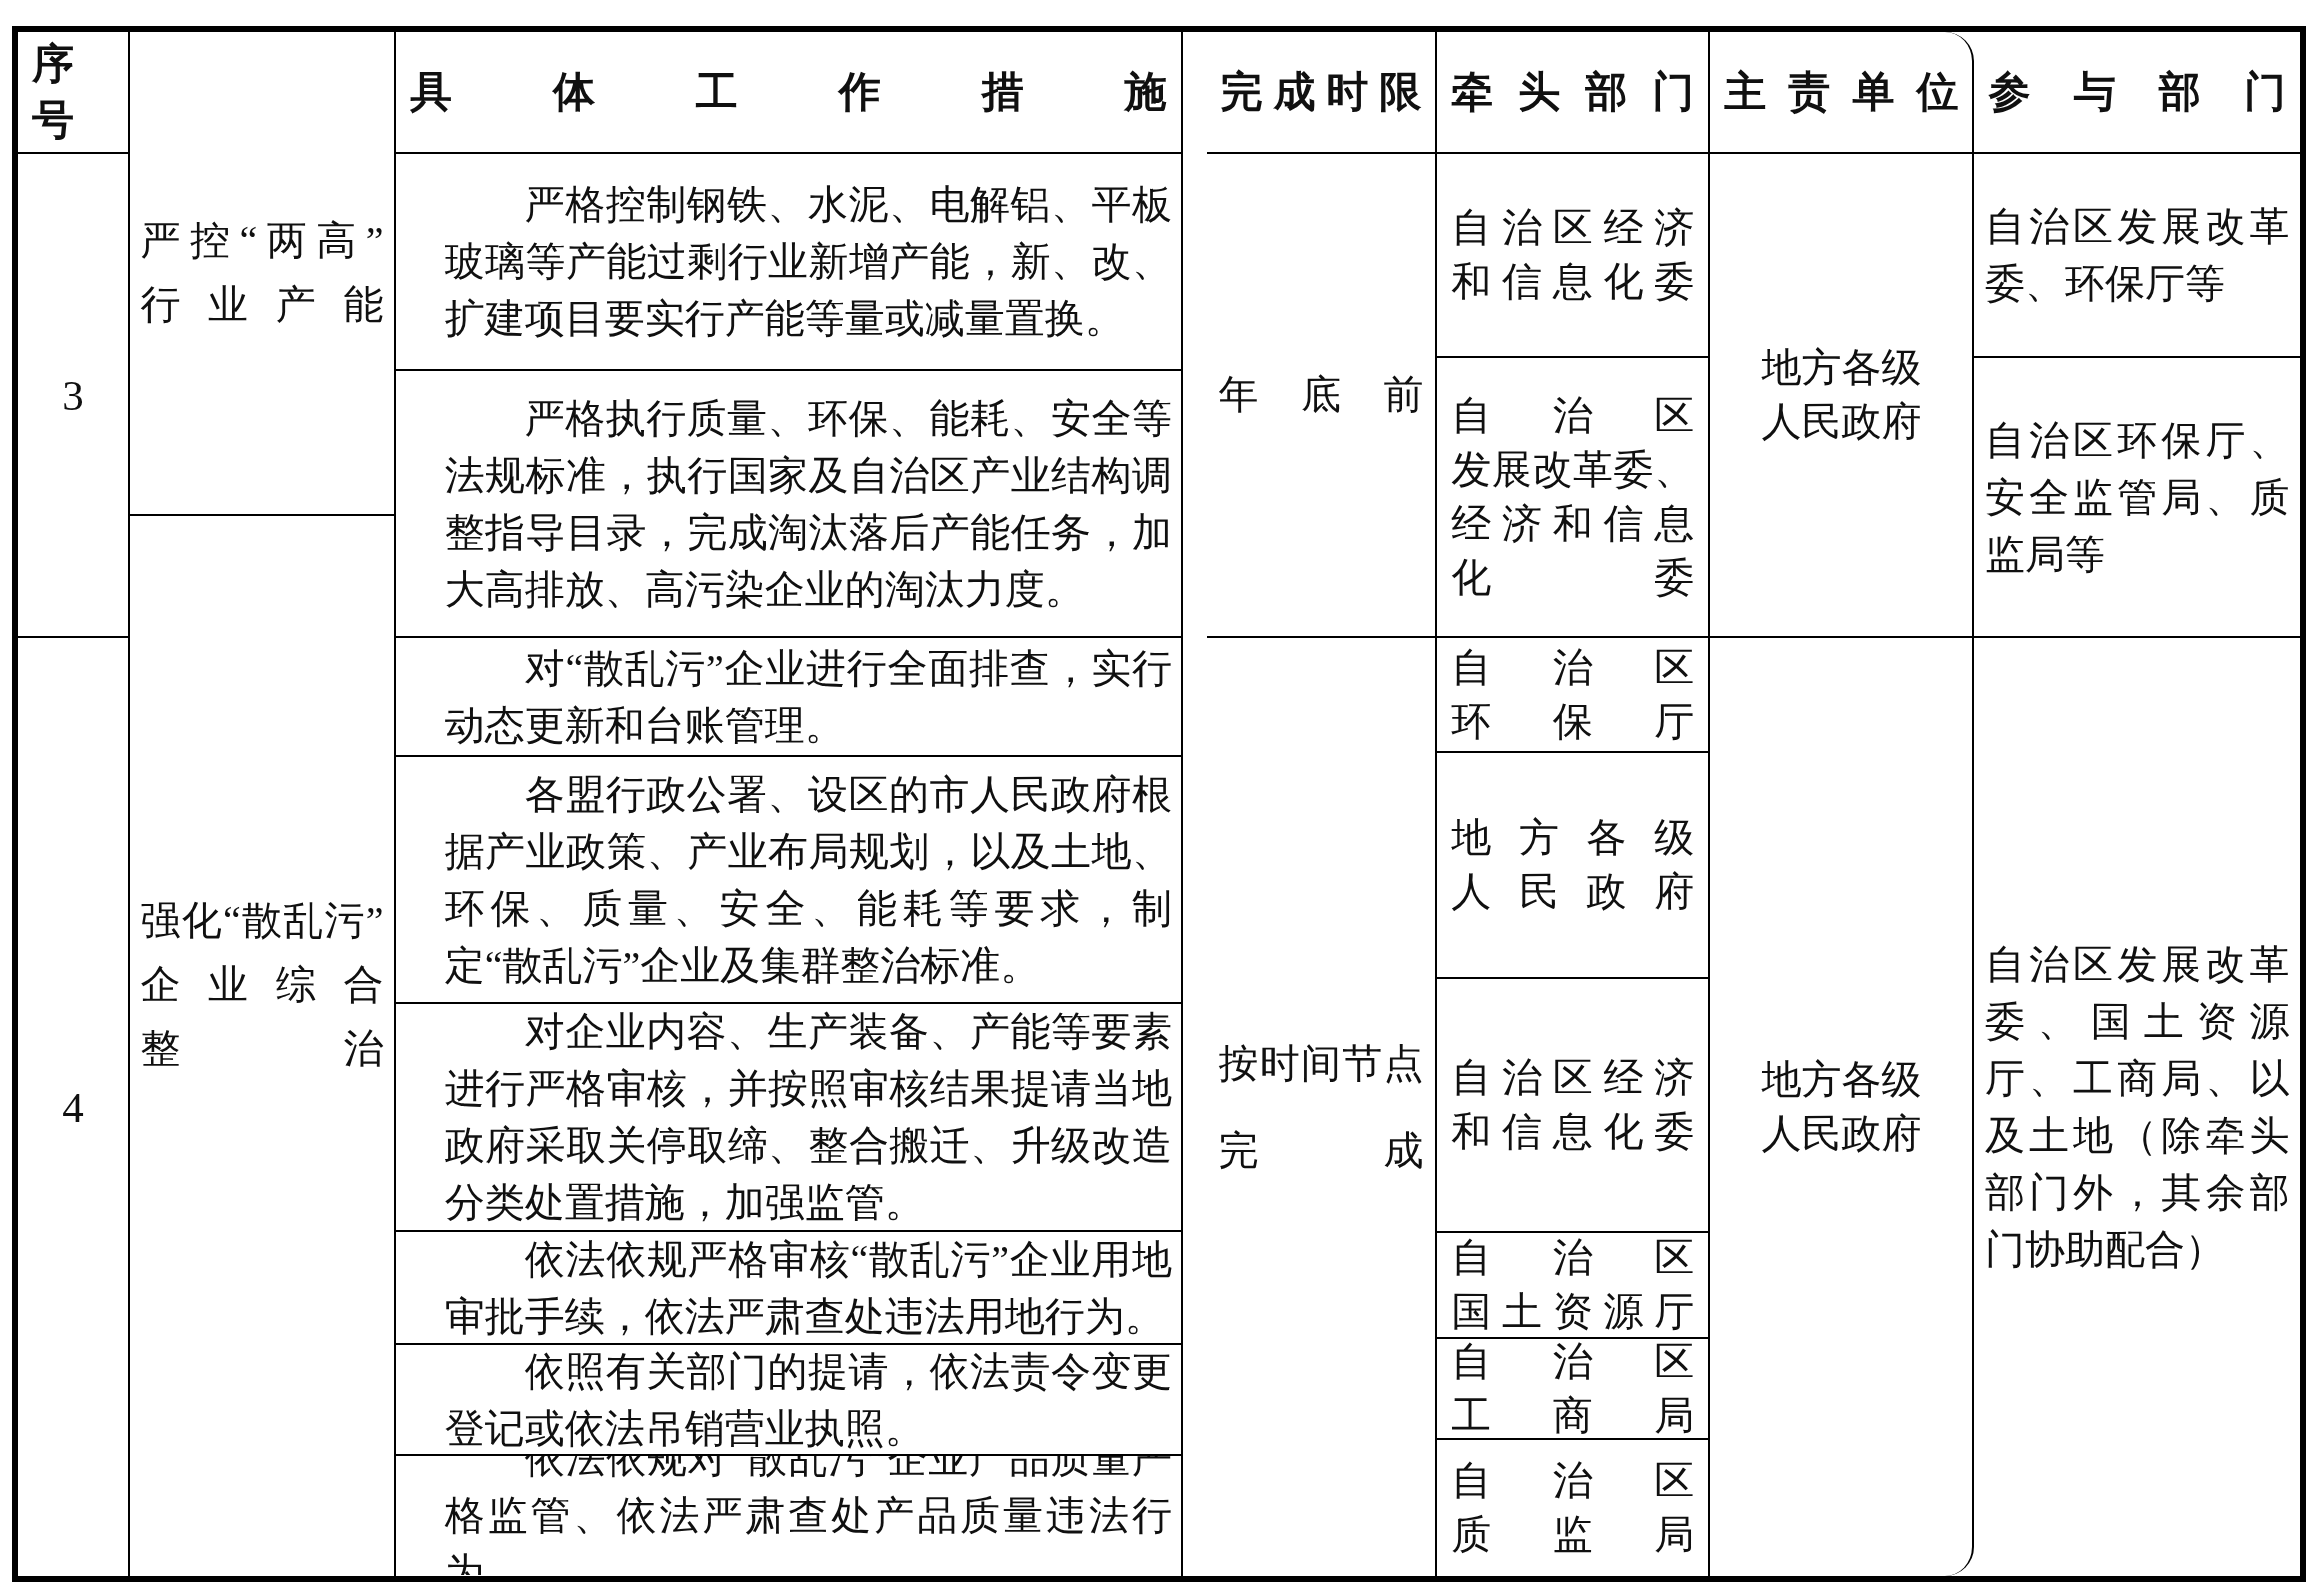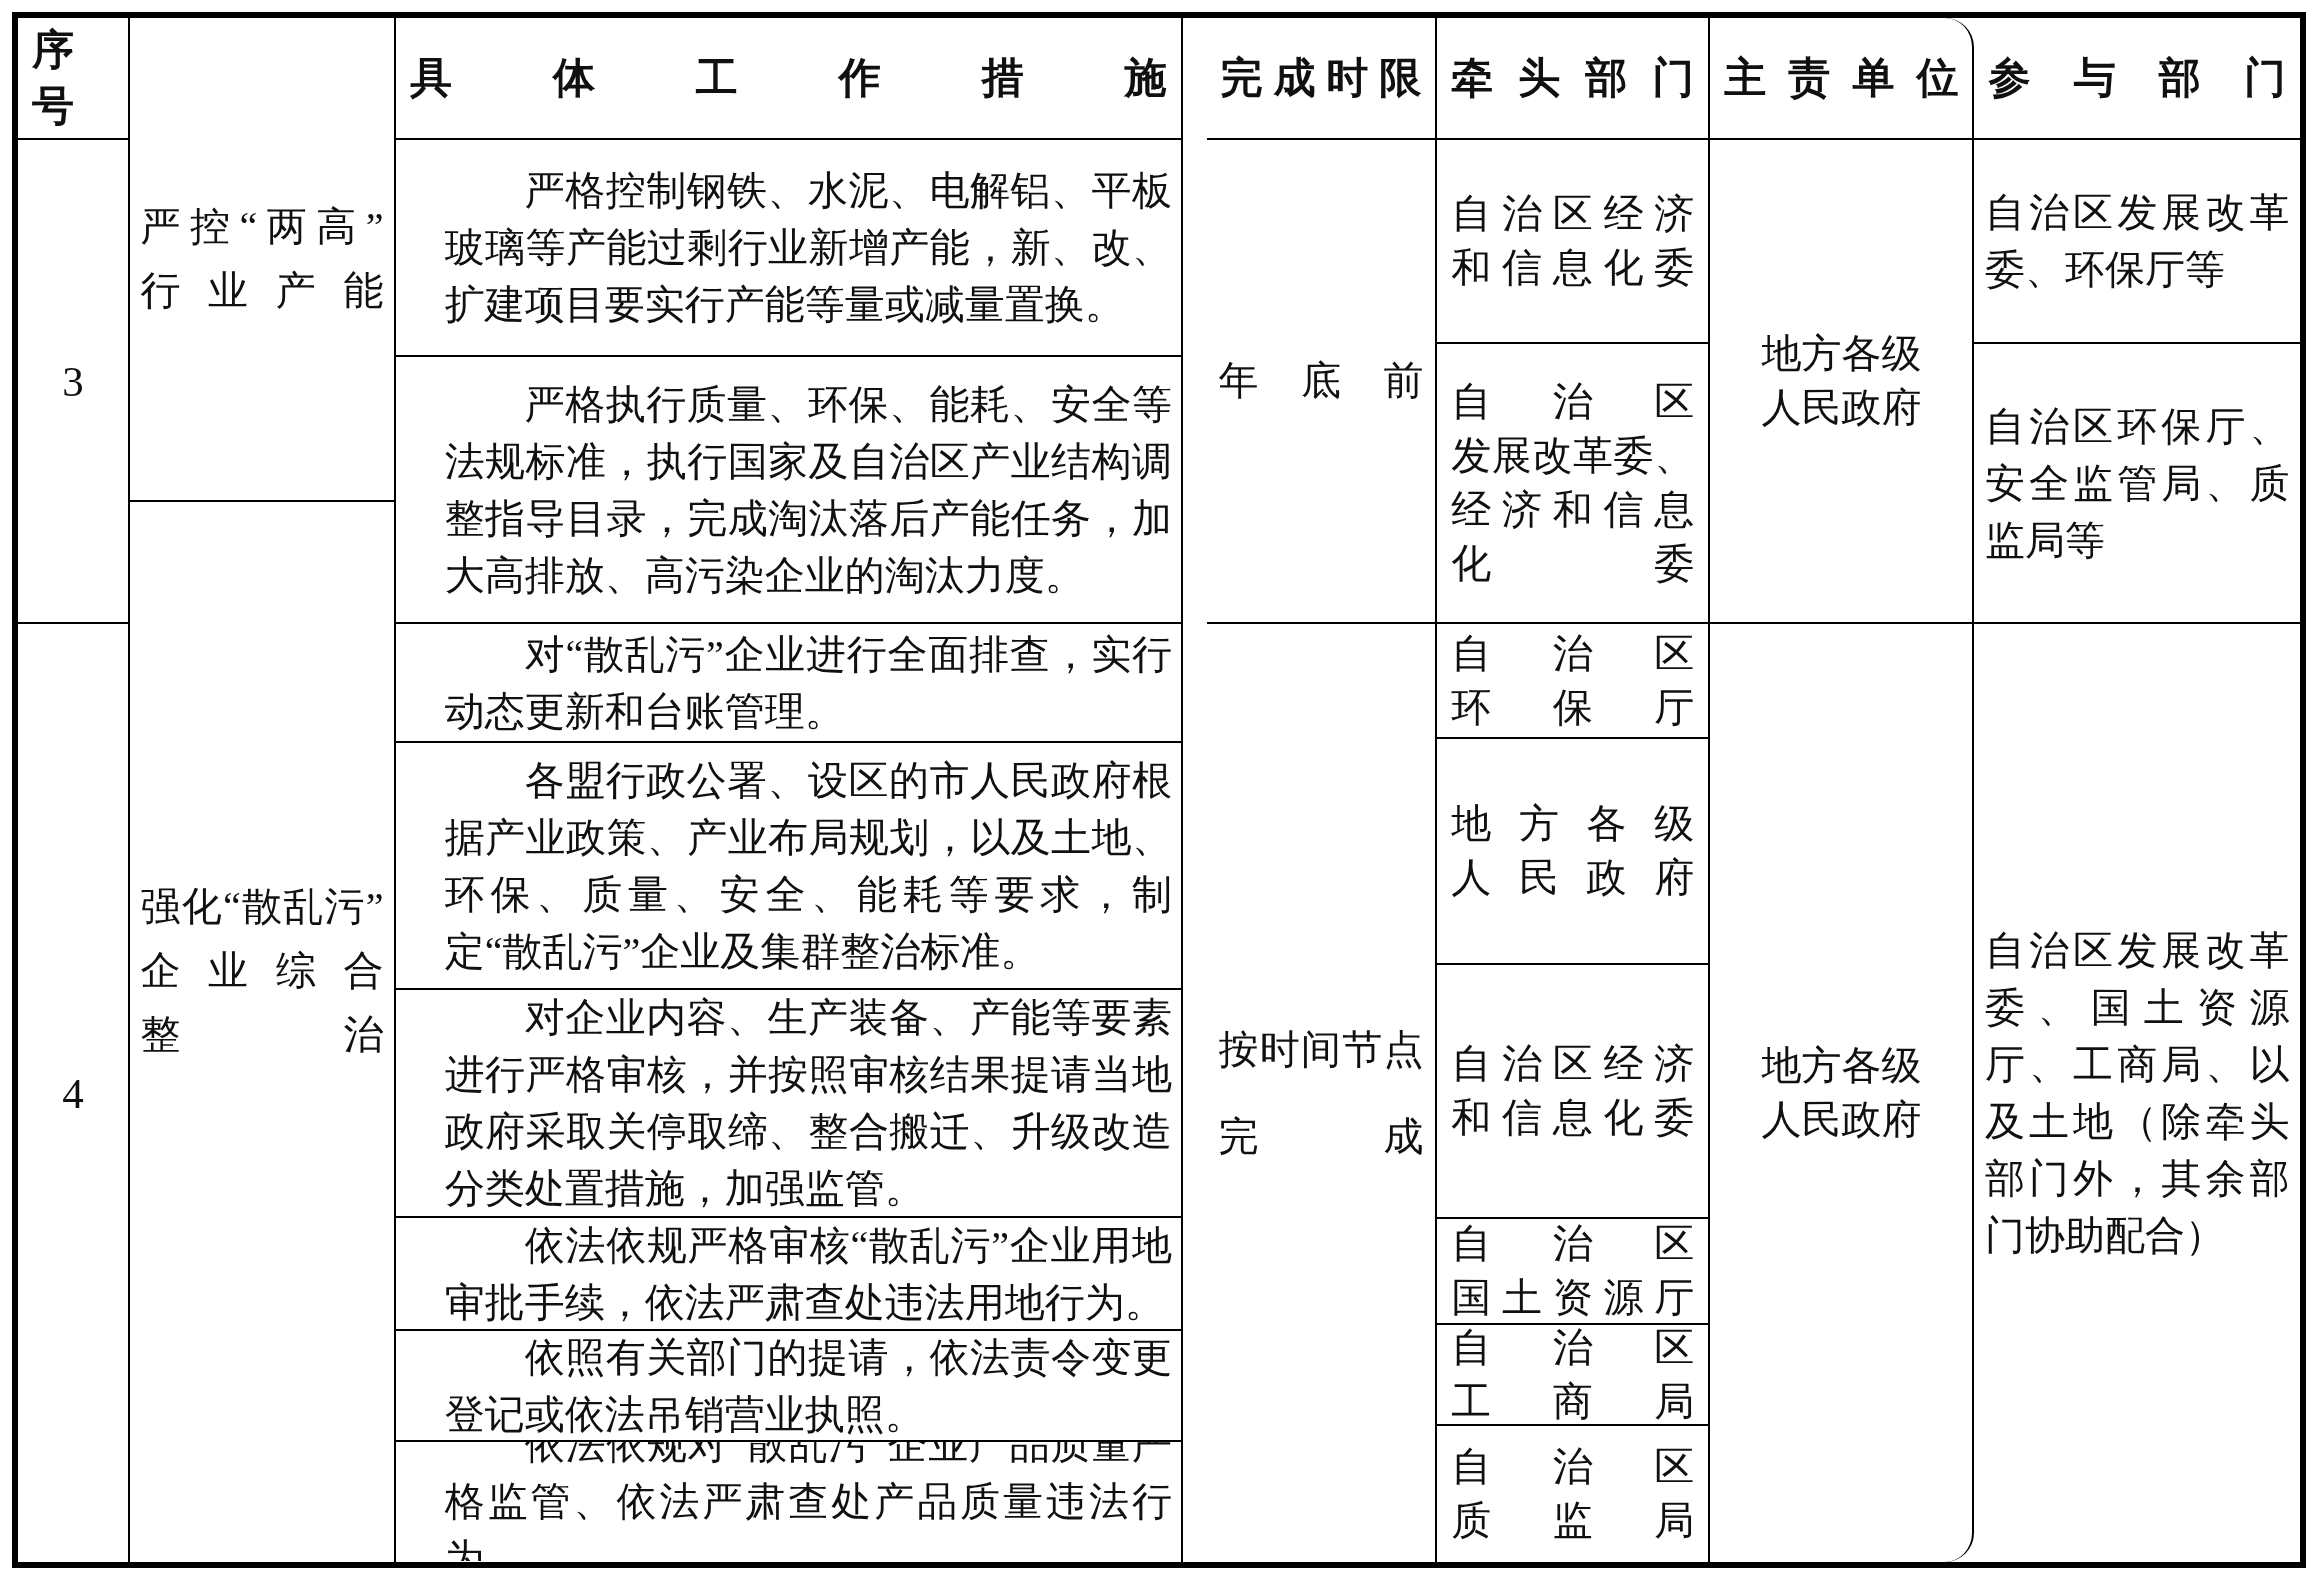--- a/index.html
+++ b/index.html
@@ -1,18 +1,18 @@
 <!DOCTYPE html>
 <html style="font-size:14px"><head>
 <meta charset="utf-8">
 <style>
   html,body{margin:0;padding:0;background:#f6f6f4;}
   .page{position:relative;width:2319px;height:1593px;background:#ffffff;
         font-family:"Liberation Serif","DejaVu Serif",serif;color:#101010;}
-  .tbl{position:absolute;left:12px;top:12px;width:2294px;height:1556px;
+  .tbl{position:absolute;left:12px;top:26px;width:2294px;height:1556px;
        border:6px solid #000;display:flex;box-sizing:border-box;background:#fff;}
   .col{display:flex;flex-direction:column;box-sizing:border-box;}
   .col.bR{border-right:2.6px solid #000;}
   .c1{width:113px;} .c2{width:269px;} .c3{width:795px;} .c4{width:233px;margin-left:24px;}
   .c5{width:276px;} .c6{width:267px;border-radius:29px;} .c7{width:329px;}
   .cell{box-sizing:border-box;display:flex;flex-direction:column;
         align-items:center;justify-content:center;overflow:hidden;}
   .cell.bB{border-bottom:2.6px solid #000;}
   .hdr{height:122px;font-weight:bold;font-size:42px;}
   .hdr .sp{display:block;width:100%;padding:0 14px;box-sizing:border-box;

